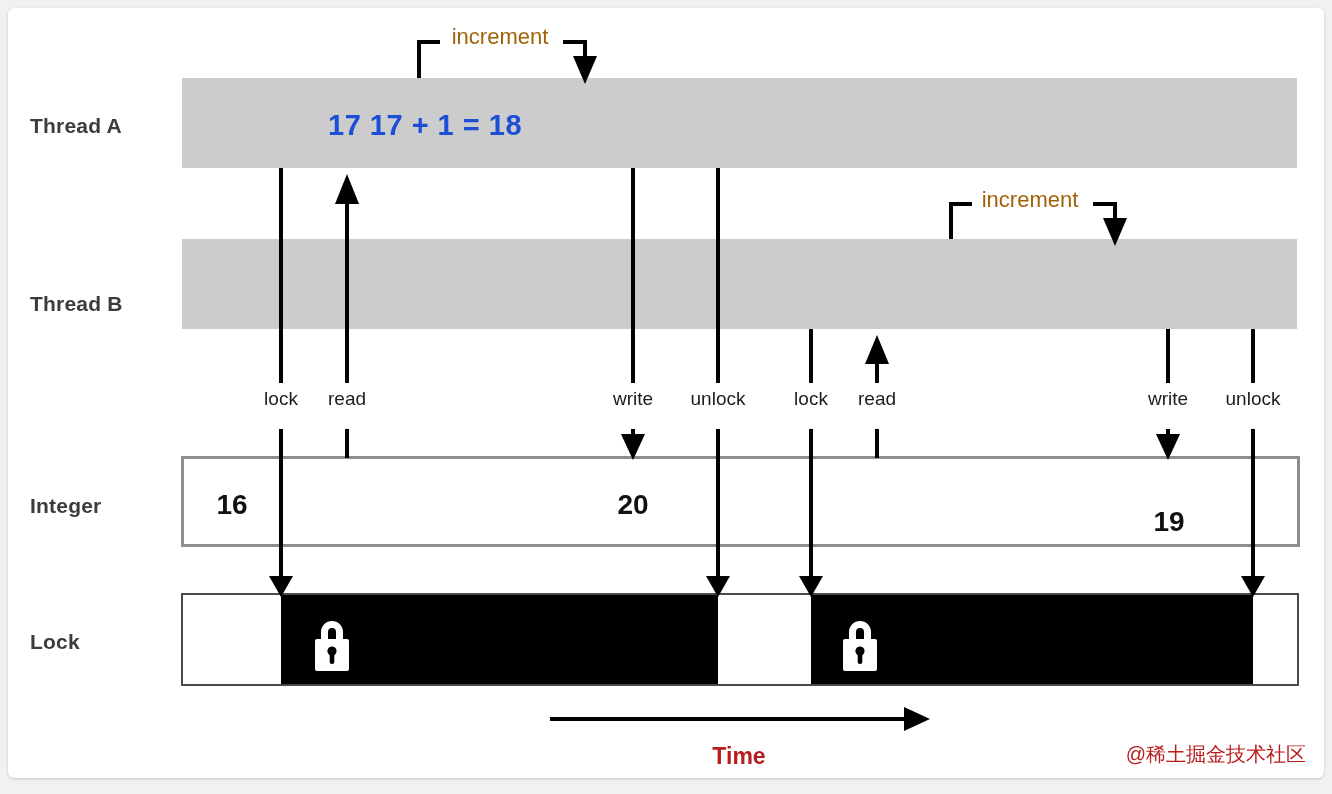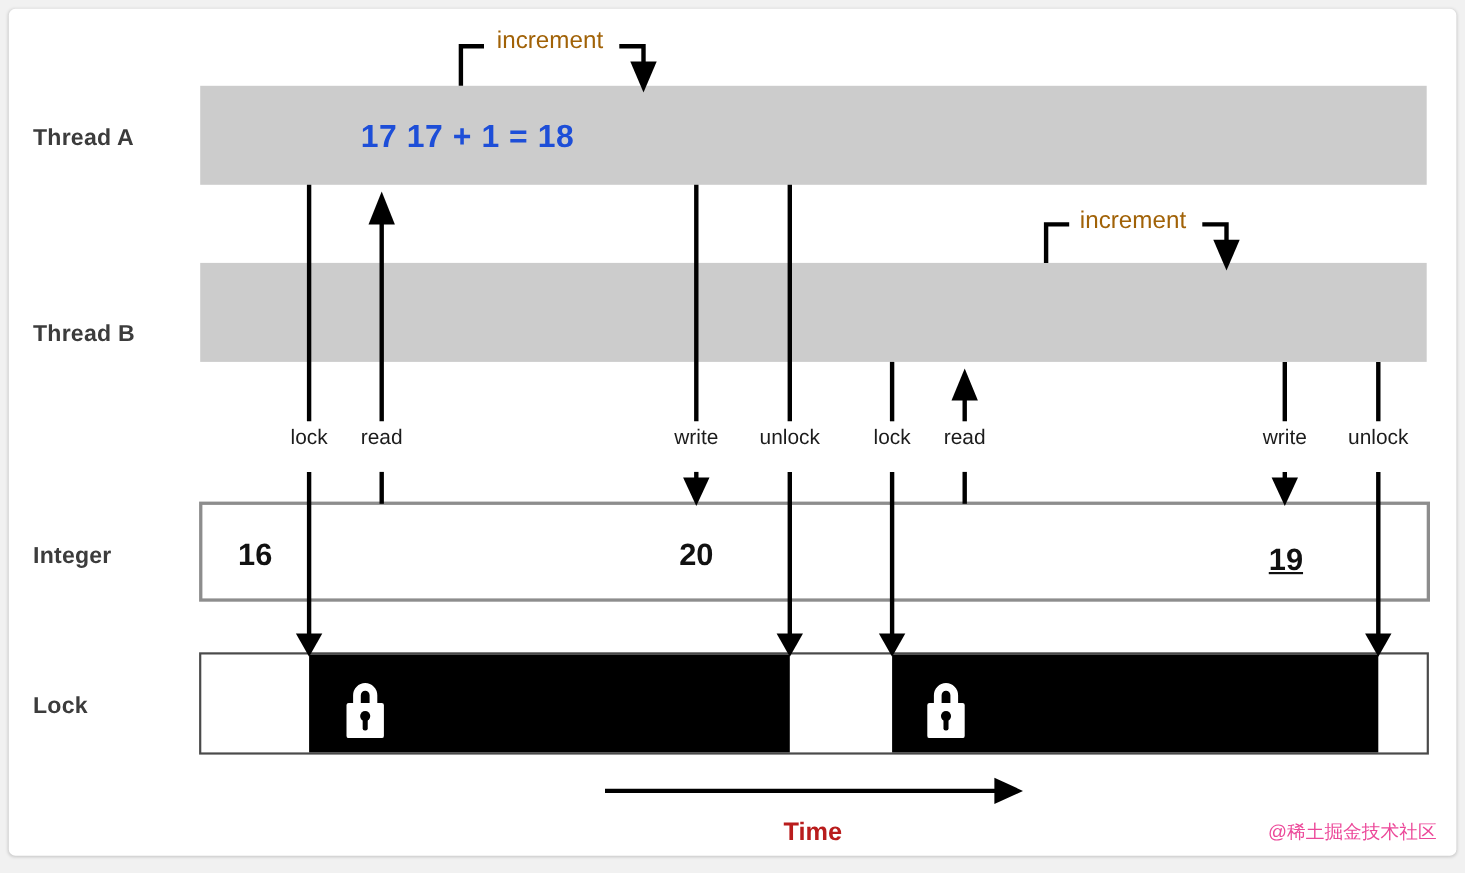--- a/index.html
+++ b/index.html
@@ -110,22 +110,22 @@
     font-size: 23px;
     color: #b91c1c;
     transform: translate(-50%, -50%);
     white-space: nowrap;
   }
   
   .watermark {
     position: absolute;
     right: 18px;
     bottom: 10px;
-    font-size: 17px;
-    color: #ec4899;
+    font-size: 20px;
+    color: #b91c1c;
     white-space: nowrap;
   }
   svg.overlay {
     position: absolute;
     left: 0; top: 0;
     width: 1316px;
     height: 770px;
     pointer-events: none;
   }
 </style>
@@ -146,21 +146,21 @@
       <div class="row-label" style="left:22px; top:634px; width:148px;">Lock</div>
 
       <div class="lane" style="left:174px; top:70px; width:1115px; height:90px;"></div>
       <div class="lane-text" style="left:320px; top:117px;">17   17 + 1  =  18</div>
 
       <div class="lane" style="left:174px; top:231px; width:1115px; height:90px;"></div>
 
       <div class="int-box" style="left:173px; top:448px; width:1119px; height:91px;"></div>
       <div class="int-val" style="left:224px; top:497px;">16</div>
       <div class="int-val" style="left:625px; top:497px;">20</div>
-      <div class="int-val" style="left:1161px; top:501px;text-decoration:underline;">19</div>
+      <div class="int-val" style="left:1161px; top:514px;">19</div>
 
       <div class="lock-box" style="left:173px; top:585px; width:1118px; height:93px;"></div>
 
       <div class="lock-black" style="left:273px; top:587px; width:437px; height:89px;"></div>
 
       <div class="lock-black" style="left:803px; top:587px; width:442px; height:89px;"></div>
 
       <div class="lock-glyph" style="left:299px; top:608px;">
         <svg width="50" height="58" viewBox="0 0 50 58">
           <path d="M14 24 V16 a11 11 0 0 1 22 0 V24 h-7 V16 a4 4 0 0 0 -8 0 V24 Z" fill="#ffffff"></path>

